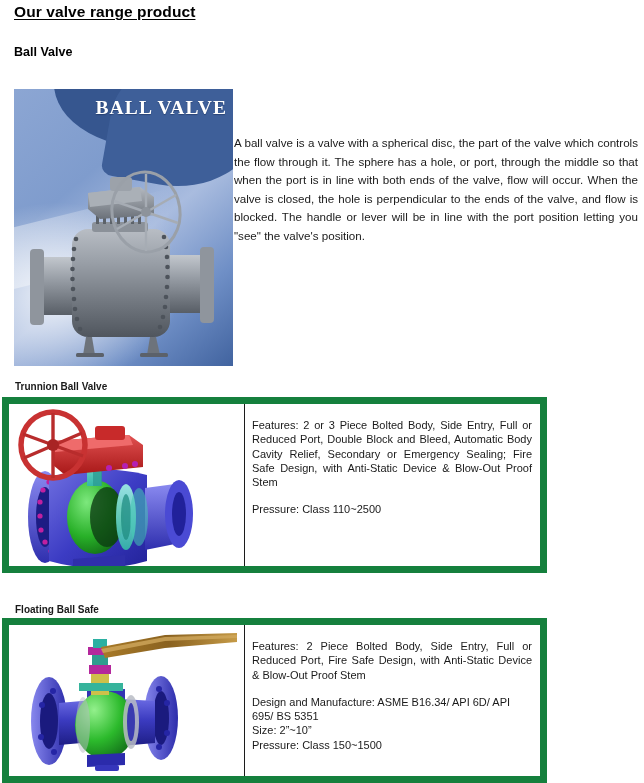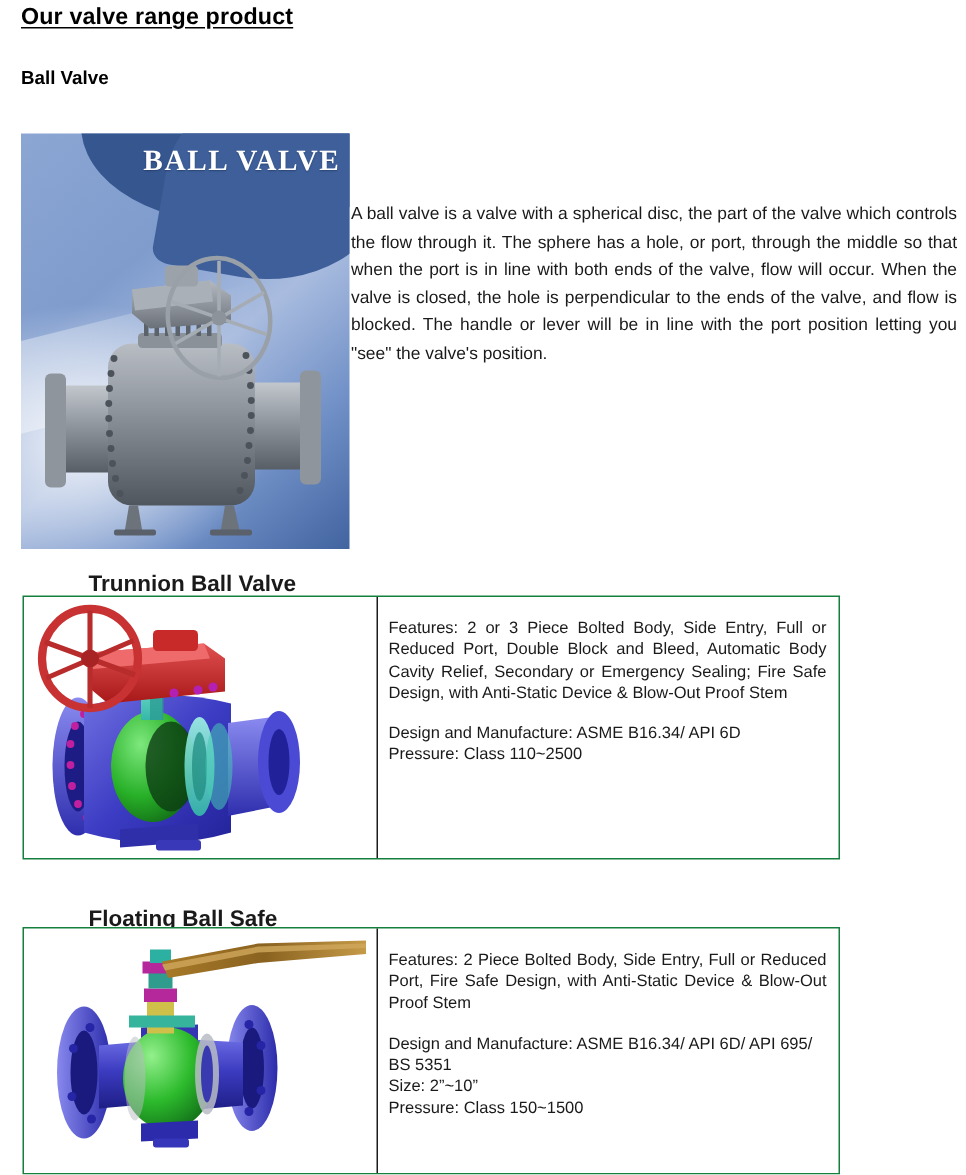--- a/index.html
+++ b/index.html
@@ -40,25 +40,24 @@
     position: absolute;
     left: 14px;
     top: 45px;
     font-size: 12.5px;
     font-weight: bold;
     white-space: nowrap;
   }
   .section-heading {
     position: absolute;
     left: 15px;
-    font-size: 15px;
+    font-size: 10px;
     font-weight: bold;
     color: #1a1a1a;
     white-space: nowrap;
-    margin-left: 44px;
   }
   #heading-trunnion { top: 381px; }
   #heading-floating { top: 604px; }
 
   
   .hero-figure {
     position: absolute;
     left: 14px;
     top: 89px;
     width: 219px;
@@ -115,23 +114,23 @@
     letter-spacing: 1.1px;
     color: #ffffff;
     text-shadow: 0 1px 1px rgba(20,35,70,.45);
   }
   
   .valve-photo { position: absolute; left: 0; top: 0; width: 219px; height: 277px; }
 
   
   .spec-table {
     position: absolute;
-    left: 15px;
+    left: 2px;
     width: 545px;
-    border: 1px solid #15803d;
+    border: 7px solid #15803d;
     box-sizing: border-box;
     display: flex;
     background: #fff;
   }
   #table-trunnion { top: 397px; height: 176px; }
   #table-floating { top: 618px; height: 165px; }
   .cell-image {
     width: 236px;
     box-sizing: border-box;
     border-right: 1px solid #1c1c1c;
@@ -337,21 +336,20 @@
         </g>
         <circle cx="44" cy="41" r="6" fill="#a82424"></circle>
 
         <path d="M64 155 l52 -4 l0 12 l-52 4 z" fill="#2f2faa"></path>
         <rect x="88" y="162" width="30" height="7" rx="2" fill="#3838b8"></rect>
       </svg>
     </div>
     <div class="cell-text">
       <p class="features">Features: 2 or 3 Piece Bolted Body, Side Entry, Full or Reduced Port, Double Block and Bleed, Automatic Body Cavity Relief, Secondary or Emergency Sealing; Fire Safe Design, with Anti-Static Device &amp; Blow-Out Proof Stem</p>
       <div class="specs">
-        <span>Design and Manufacture: ASME B16.34/ API 6D</span>
         <span>Pressure: Class 110~2500</span>
       </div>
     </div>
   </div>
 
   <div class="section-heading" id="heading-floating">Floating Ball Safe</div>
 
   <div class="spec-table" id="table-floating">
     <div class="cell-image">
       <svg viewBox="0 0 236 163" width="236" height="163">

